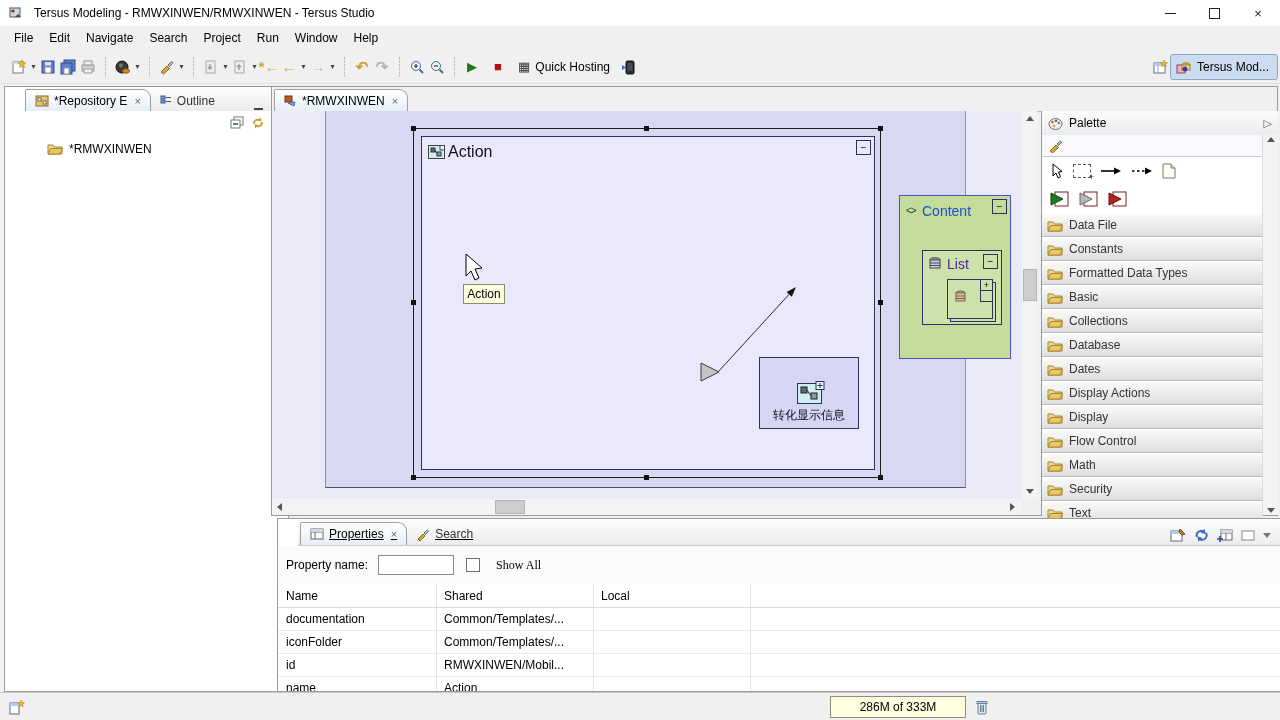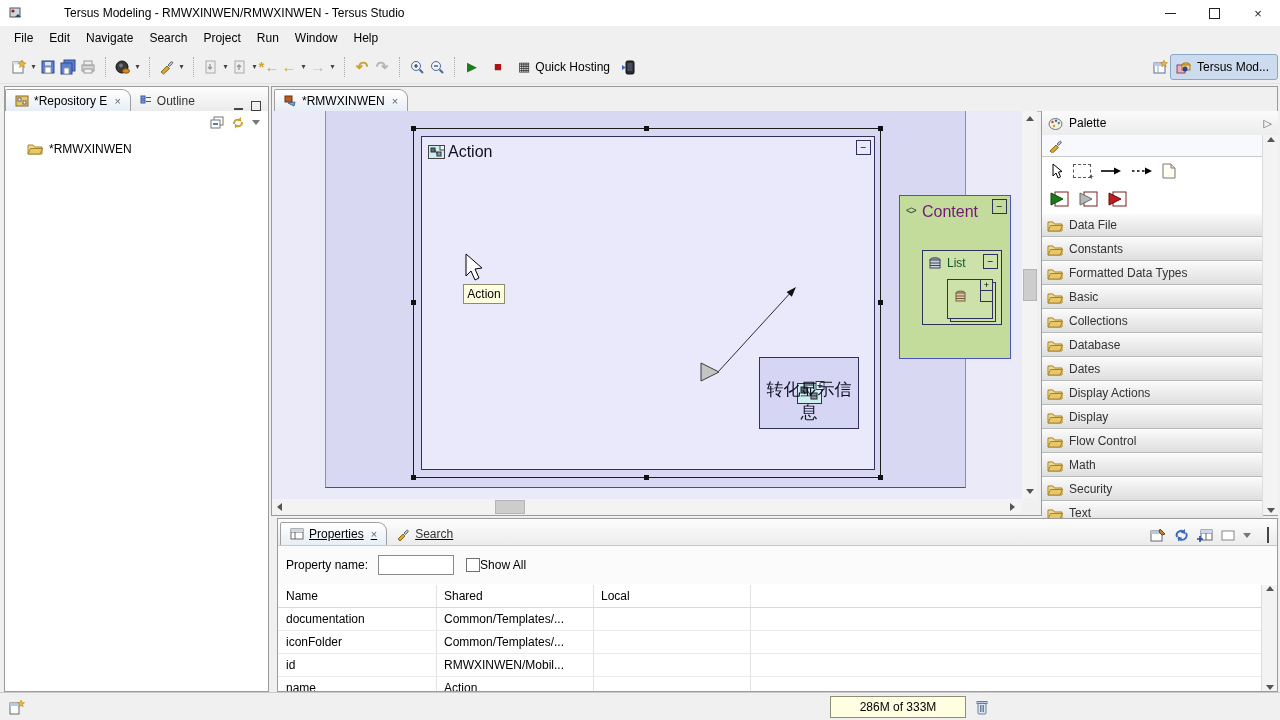--- a/index.html
+++ b/index.html
@@ -5,21 +5,21 @@
   html,body{margin:0;padding:0;}
   body{
     width:1280px;height:720px;position:relative;overflow:hidden;
     background:#f0f0f0;color:#000;
     font-family:"Liberation Sans",sans-serif;font-size:12px;
     -webkit-font-smoothing:antialiased;
   }
   .abs{position:absolute;}
 
   
-  #titlebar{left:0;top:0;width:1280px;height:26px;background:#ffffff;display:flex;align-items:center;gap:30px;}
+  #titlebar{left:0;top:0;width:1280px;height:26px;background:#ffffff;display:flex;align-items:center;}
   #titlebar .title{margin-left:10px;font-size:12px;}
   .win-controls{margin-left:auto;display:flex;height:26px;}
   .win-btn{width:44px;height:26px;display:flex;align-items:center;justify-content:center;font-size:13px;color:#222;}
   .win-btn .maxbox{width:9px;height:9px;border:1px solid #222;display:inline-block;}
   .win-btn .minline{width:11px;border-top:1px solid #222;display:inline-block;}
 
   
   #menubar{left:0;top:26px;width:1280px;height:24px;display:flex;align-items:center;padding-left:6px;background:#f0f0f0;}
   .menu-item{padding:3px 8px;cursor:default;}
 
@@ -34,21 +34,21 @@
   .glyph-grid{color:#333;font-size:13px;}
   .glyph-undo{color:#c9a233;font-size:15px;font-weight:bold;}
   .glyph-redo{color:#b5b5b5;font-size:15px;font-weight:bold;}
   .glyph-back{color:#d2a533;font-size:15px;font-weight:bold;}
   .glyph-fwd{color:#bdbdbd;font-size:15px;font-weight:bold;}
   #quick-hosting{display:flex;align-items:center;gap:5px;padding:2px 4px;}
   #perspective-bar{margin-left:auto;display:flex;align-items:center;margin-right:8px;}
   #perspective-btn{display:flex;align-items:center;gap:5px;background:#ccdcee;border:1px solid #89a8c8;border-radius:3px;padding:2px 8px 2px 5px;height:20px;}
 
   
-  .panel{border:1px solid #9b9b9b;background:#fff;overflow:hidden;}
+  .panel{border:1px solid #9b9b9b;background:#fff;overflow:hidden;padding-left:20px;}
   .tabbar{display:flex;align-items:flex-end;background:linear-gradient(#fdfdfd,#ebebeb);height:100%;}
   .tab{height:21px;display:flex;align-items:center;gap:5px;padding:0 9px;color:#333;}
   .tab.active{background:linear-gradient(#ffffff,#e7eef7);border:1px solid #9f9f9f;border-bottom:none;border-radius:2px 9px 0 0;color:#000;}
   .tab .close-x{color:#666;font-size:11px;margin-left:2px;}
   .minmax{margin-left:auto;display:flex;gap:6px;padding-right:6px;align-items:center;}
   .minmax .mm{width:12px;height:11px;display:flex;align-items:center;justify-content:center;color:#333;font-size:10px;}
   .mm .maxbox{width:8px;height:8px;border:1px solid #444;}
   .mm .minline{width:9px;border-top:2px solid #444;margin-top:6px;}
 
   
@@ -72,29 +72,29 @@
   #editor-frame{left:271px;top:86px;width:1005px;height:428px;border:1px solid #9b9b9b;background:#f0f0f0;}
   #editor-tabstrip{left:0;top:0;width:1003px;height:24px;background:#f0f0f0;border-bottom:1px solid #b3bfce;display:flex;align-items:flex-end;padding-left:2px;}
   #canvas{left:0;top:24px;width:750px;height:388px;background:#eaeaf8;overflow:hidden;}
   #canvas-inner{left:53px;top:0;width:639px;height:376px;background:#d8d8f2;border-left:1px solid #8c8cb4;border-right:1px solid #8c8cb4;border-bottom:1px solid #50506e;}
   #selection-rect{left:141px;top:17px;width:466px;height:348px;border:1px solid #1b1b1b;}
   .handle{position:absolute;width:5px;height:5px;background:#111;}
   #action-box{left:149px;top:25px;width:452px;height:332px;background:#e9e9fb;border:1px solid #30305c;}
   .collapse-btn{position:absolute;top:3px;right:3px;width:13px;height:13px;border:1px solid #30305c;display:flex;align-items:center;justify-content:center;font-size:10px;line-height:10px;background:inherit;}
   #action-title{position:absolute;left:26px;top:6px;font-size:16px;color:#101020;}
   #content-box{left:477px;top:58px;width:110px;height:162px;background:#c3db9b;border:1px solid #4a55c0;}
-  #content-title{position:absolute;left:22px;top:7px;font-size:16px;color:#701a75;}
+  #content-title{position:absolute;left:22px;top:7px;font-size:14px;color:#1d4ed8;}
   .angle-glyph{position:absolute;left:6px;top:9px;font-size:10px;color:#30403a;letter-spacing:-1px;}
   #list-box{left:22px;top:54px;width:78px;height:73px;background:#cde2ab;border:1px solid #30305c;position:absolute;}
-  #list-title{position:absolute;left:24px;top:5px;font-size:12px;color:#14532d;}
+  #list-title{position:absolute;left:24px;top:5px;font-size:14px;color:#4c1d95;}
   #inner-item{position:absolute;left:24px;top:28px;width:44px;height:38px;background:#cde2ab;border:1px solid #30305c;box-shadow:3px 3px 0 -1px #cde2ab,3px 3px 0 0 #30305c;}
   .plus-btn{position:absolute;top:-1px;right:-1px;width:11px;height:11px;border:1px solid #30305c;background:#cde2ab;display:flex;align-items:center;justify-content:center;font-size:9px;line-height:9px;}
   .plus-btn2{position:absolute;top:10px;right:-1px;width:11px;height:10px;border:1px solid #30305c;background:#cde2ab;}
   #transform-box{left:337px;top:220px;width:98px;height:70px;background:#d6d6f4;border:1px solid #30305c;text-align:center;}
-  #transform-label{position:absolute;left:0;right:0;bottom:4px;font-size:17px;color:#101020;}
+  #transform-label{position:absolute;left:0;right:0;bottom:4px;font-size:12px;color:#101020;}
   #canvas-tooltip{left:191px;top:173px;width:40px;height:18px;background:#ffffe1;border:1px solid #8d8d6b;display:flex;align-items:center;justify-content:center;font-size:12px;}
   #editor-vsb{left:750px;top:24px;width:15px;height:388px;}
   #editor-hsb{left:0;top:412px;width:750px;height:15px;display:flex;align-items:center;}
 
   
   #palette{left:769px;top:24px;width:236px;height:404px;background:#6d28d9;border-left:1px solid #9b9b9b;}
   #palette-header{height:24px;display:flex;align-items:center;gap:6px;padding:0 6px;background:linear-gradient(#fbfbfb,#ececec);border-bottom:1px solid #c4c4c4;}
   #palette-body{position:absolute;left:0;top:24px;right:15px;bottom:0;background:#fff;}
   #palette-sb{position:absolute;right:0;top:24px;width:15px;bottom:0;background:#f3f3f3;border-left:1px solid #dcdcdc;display:flex;flex-direction:column;justify-content:space-between;align-items:center;padding:2px 0;}
   #palette-toolrow{height:21px;display:flex;align-items:center;padding-left:6px;background:#f7f9fc;border-bottom:1px solid #c9c9c9;}
@@ -103,21 +103,21 @@
 
   
   #props-frame{left:277px;top:518px;width:999px;height:172px;border:1px solid #9b9b9b;background:#fff;}
   #props-tabbar{height:26px;display:flex;align-items:flex-end;background:linear-gradient(#fdfdfd,#ececec);border-bottom:1px solid #c9c9c9;padding-left:2px;text-decoration:underline;}
   #props-tabbar .tab{height:22px;}
   #props-icons{margin-left:auto;display:flex;align-items:center;gap:8px;padding-right:8px;padding-bottom:3px;}
   #props-form{position:absolute;left:0;top:27px;width:100%;height:38px;background:#fbfbfb;display:flex;align-items:center;}
   #props-form label{margin-left:8px;}
   #prop-name-input{margin-left:10px;width:70px;height:18px;border:1px solid #8b8b8b;background:#fff;font-family:"Liberation Sans",sans-serif;font-size:12px;padding:0 2px;}
   .checkbox{width:12px;height:12px;border:1px solid #707070;background:#fff;margin-left:12px;}
-  #show-all-label{margin-left:0;}
+  #show-all-label{margin-left:16px;font-family:Liberation Serif, serif;}
   #props-table{position:absolute;left:0;top:66px;right:15px;bottom:0;background:#fff;overflow:hidden;}
   .pt-row{display:flex;height:22px;align-items:center;border-bottom:1px solid #ebebeb;}
   .pt-row.header{border-bottom:1px solid #d9d9d9;}
   .pt-c1{width:150px;padding-left:8px;border-right:1px solid #e4e4e4;height:100%;display:flex;align-items:center;}
   .pt-c2{width:149px;padding-left:7px;border-right:1px solid #e4e4e4;height:100%;display:flex;align-items:center;}
   .pt-c3{width:149px;padding-left:7px;border-right:1px solid #e4e4e4;height:100%;display:flex;align-items:center;}
   #props-sb{position:absolute;right:0;top:66px;width:15px;bottom:0;background:#f3f3f3;border-left:1px solid #dcdcdc;display:flex;flex-direction:column;justify-content:space-between;align-items:center;padding:1px 0;}
 
   
   #statusbar{left:0;top:692px;width:1280px;height:28px;background:#f0f0f0;border-top:1px solid #c9c9c9;display:flex;align-items:center;}

